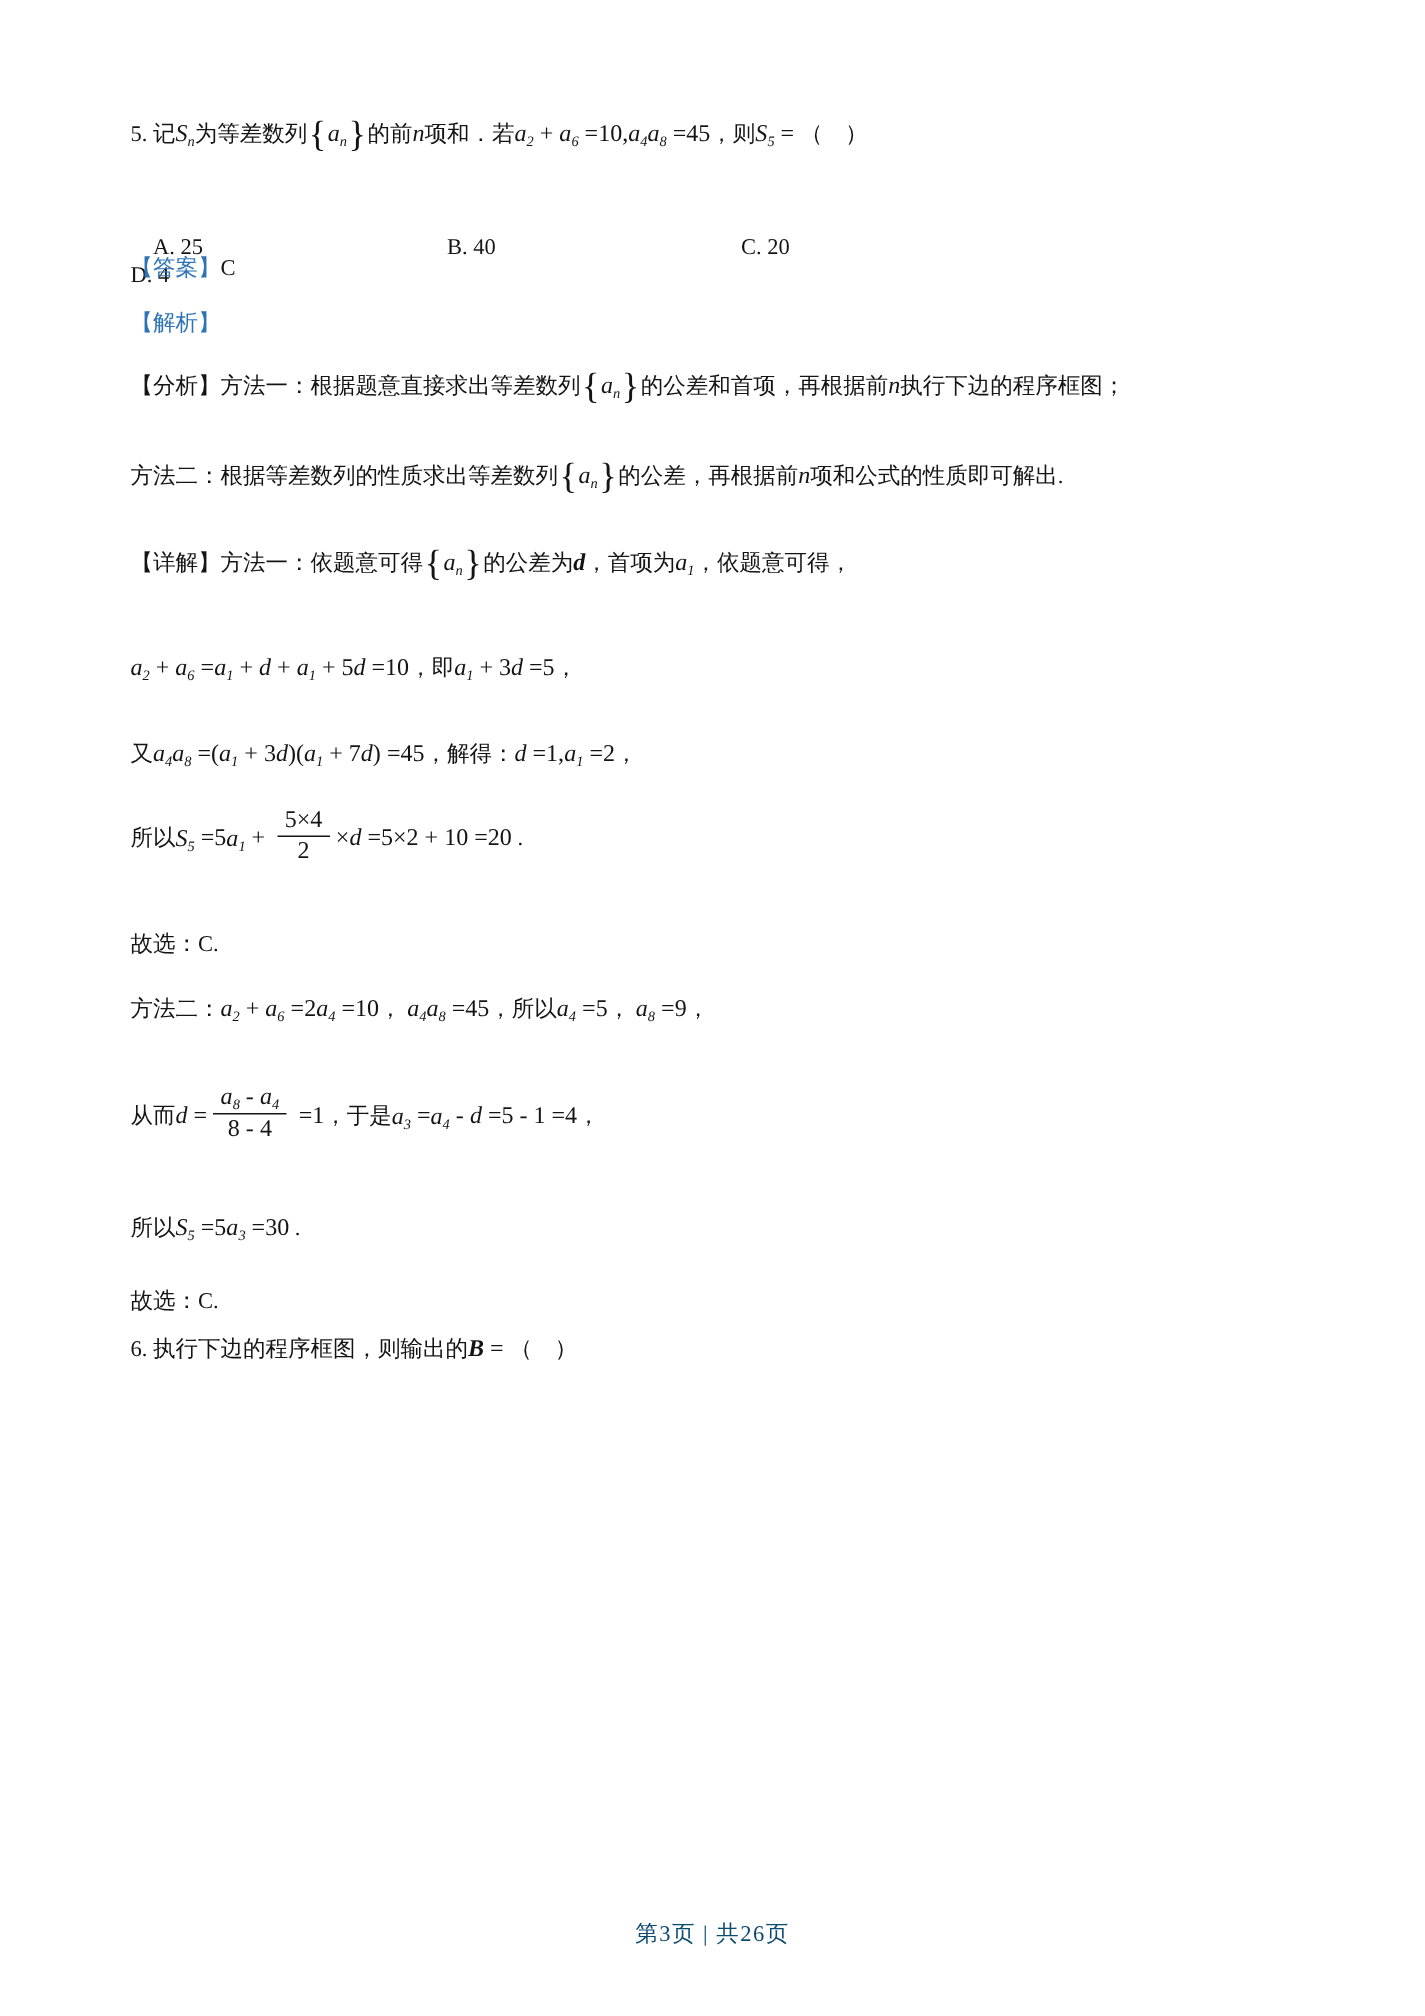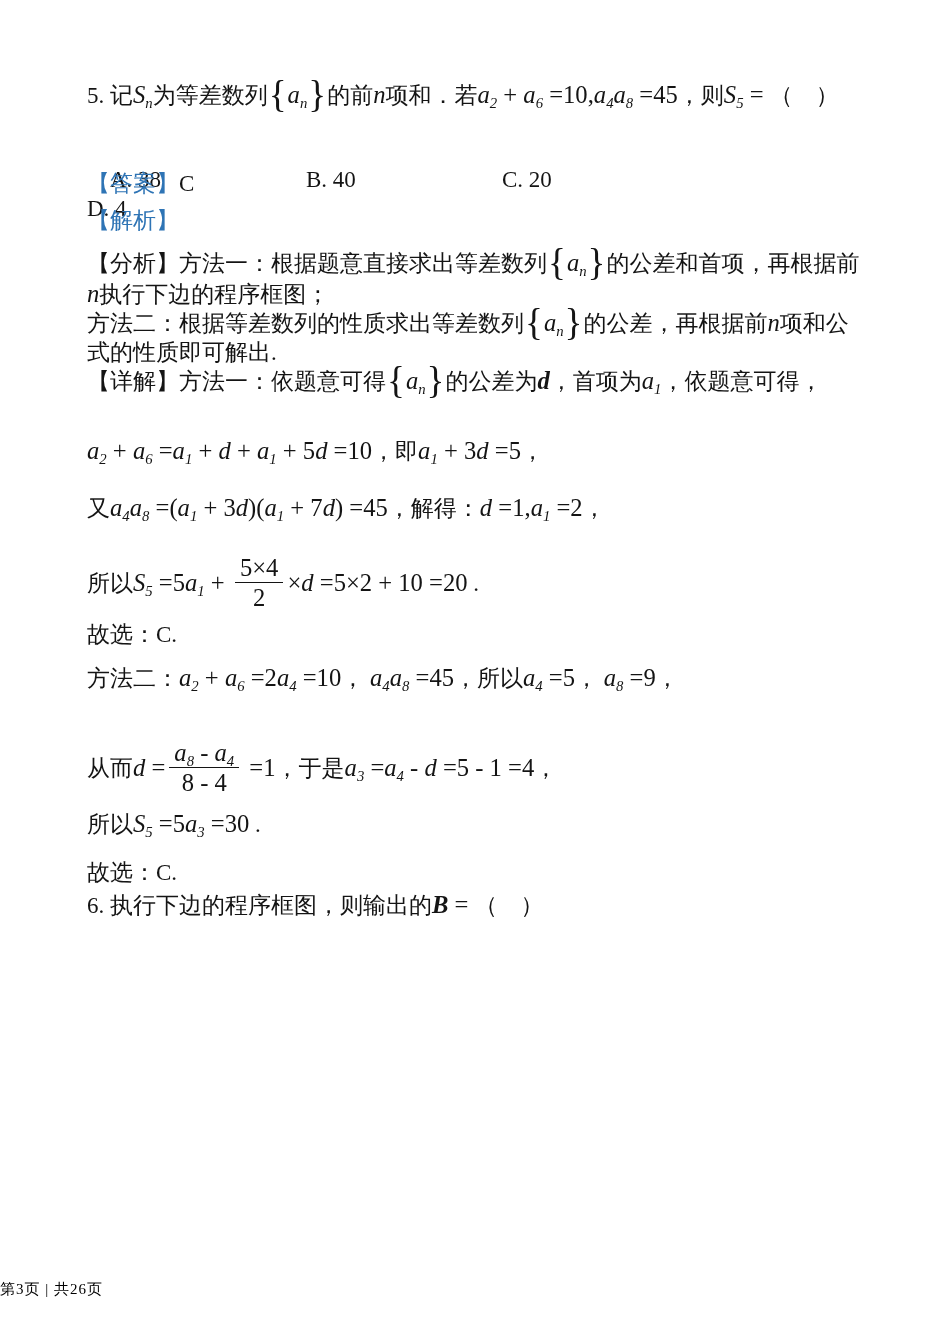--- a/index.html
+++ b/index.html
@@ -3,71 +3,71 @@
 <meta charset="utf-8">
 <style>
   html,body{margin:0;padding:0;}
   body{
     width:950px;height:1344px;background:#ffffff;position:relative;
     font-family:"Liberation Serif","DejaVu Serif",serif;color:#141414;
     overflow:hidden;
   }
   .line{
     position:absolute;left:87px;right:80px;
-    font-size:23px;line-height:1.25;white-space:pre-wrap;
+    font-size:15px;line-height:1.25;white-space:pre-wrap;
   }
   
   .l-q5{top:80px}
   .l-options{top:137px}
   .l-answer{top:170px}
   .l-jiexi{top:207px}
   .l-fenxi{top:248px}
   .l-fangfa2{top:308px}
   .l-xiangjie{top:366px}
   .l-eq1{top:436px}
   .l-eq2{top:493px}
   .l-eq3{top:541px}
   .l-guxuan1{top:621px}
   .l-m2eq1{top:663px}
   .l-m2eq2{top:726px}
   .l-m2eq3{top:809px}
   .l-guxuan2{top:859px}
   .l-q6{top:890px}
   .footer{
-    position:absolute;left:0;right:0;top:1280px;text-align:left;
-    font-size:15px;color:#000000;letter-spacing:1px;
+    position:absolute;left:0;right:0;top:1280px;text-align:center;
+    font-size:15px;color:#0c4a6e;letter-spacing:1px;
   }
   
   .t{font-family:"Liberation Serif","DejaVu Serif",serif;}
   .lbl{color:var(--label-blue,#2e74b5);text-align:center;}
   .mv{font-style:italic;font-size:1.07em;font-family:"Liberation Serif",serif;}
   .mn{font-size:1.07em;font-family:"Liberation Serif",serif;}
   .b{font-weight:bold;}
   sub{font-size:0.6em;line-height:0;vertical-align:-0.35em;font-style:italic;}
   .brace{
     display:inline-block;font-size:1.62em;font-weight:300;line-height:0;
     vertical-align:-0.12em;margin:0 1px;font-style:normal;
   }
   .frac{
     display:inline-block;text-align:center;vertical-align:middle;
-    margin:16px 4px;position:relative;top:-3px;line-height:1.1;
+    margin:0 4px;position:relative;top:-3px;line-height:1.1;
   }
   .frac .num{display:block;border-bottom:1.4px solid #141414;padding:0 5px 1px 5px;}
   .frac .den{display:block;padding:1px 5px 0 5px;}
   .opt{display:inline-block;width:196px;white-space:pre;}
 </style>
 </head>
 <body>
 
 <div class="page">
 
   <div class="line l-q5"><span class="t">5. 记</span><span class="mv">S<sub>n</sub></span><span class="t">为等差数列</span><span class="brace">{</span><span class="mv">a<sub>n</sub></span><span class="brace">}</span><span class="t">的前</span><span class="mv">n</span><span class="t">项和．若</span><span class="mv">a<sub>2</sub></span><span class="mn"> + </span><span class="mv">a<sub>6</sub></span><span class="mn"> =10,</span><span class="mv">a<sub>4</sub></span><span class="mv">a<sub>8</sub></span><span class="mn"> =45</span><span class="t">，则</span><span class="mv">S<sub>5</sub></span><span class="mn"> = </span><span class="t">（　）</span></div>
 
   <div class="line l-options">
-    <span class="opt">A. 38</span><span class="opt">B. 40</span><span class="opt">C. 20</span><span class="opt">D. 4</span>
+    <span class="opt">A. 25</span><span class="opt">B. 40</span><span class="opt">C. 20</span><span class="opt">D. 4</span>
   </div>
 
   <div class="line l-answer"><span class="lbl">【答案】</span><span class="t">C</span></div>
 
   <div class="line l-jiexi"><span class="lbl">【解析】</span></div>
 
   <div class="line l-fenxi"><span class="t">【分析】方法一：根据题意直接求出等差数列</span><span class="brace">{</span><span class="mv">a<sub>n</sub></span><span class="brace">}</span><span class="t">的公差和首项，再根据前</span><span class="mv">n</span><span class="t">执行下边的程序框图；</span></div>
 
   <div class="line l-fangfa2"><span class="t">方法二：根据等差数列的性质求出等差数列</span><span class="brace">{</span><span class="mv">a<sub>n</sub></span><span class="brace">}</span><span class="t">的公差，再根据前</span><span class="mv">n</span><span class="t">项和公式的性质即可解出.</span></div>
 

